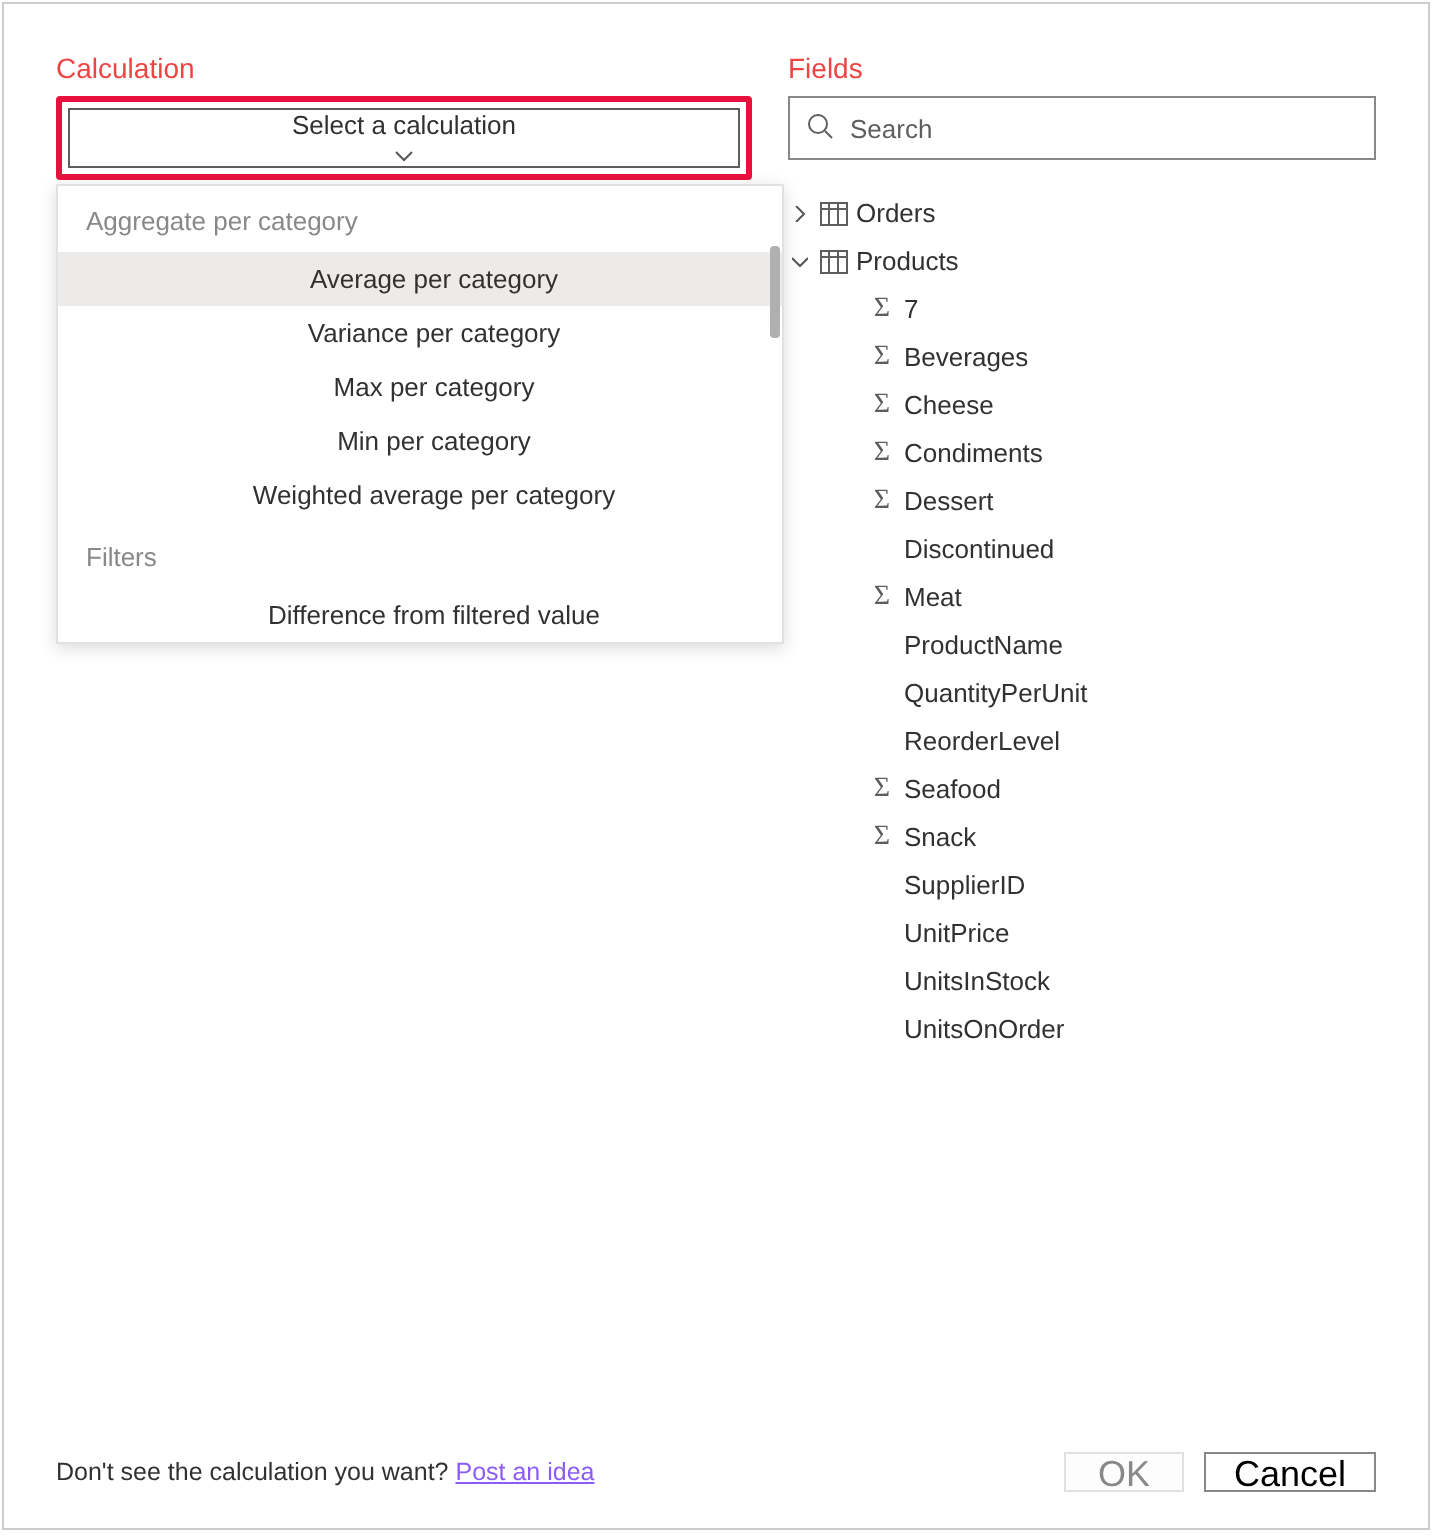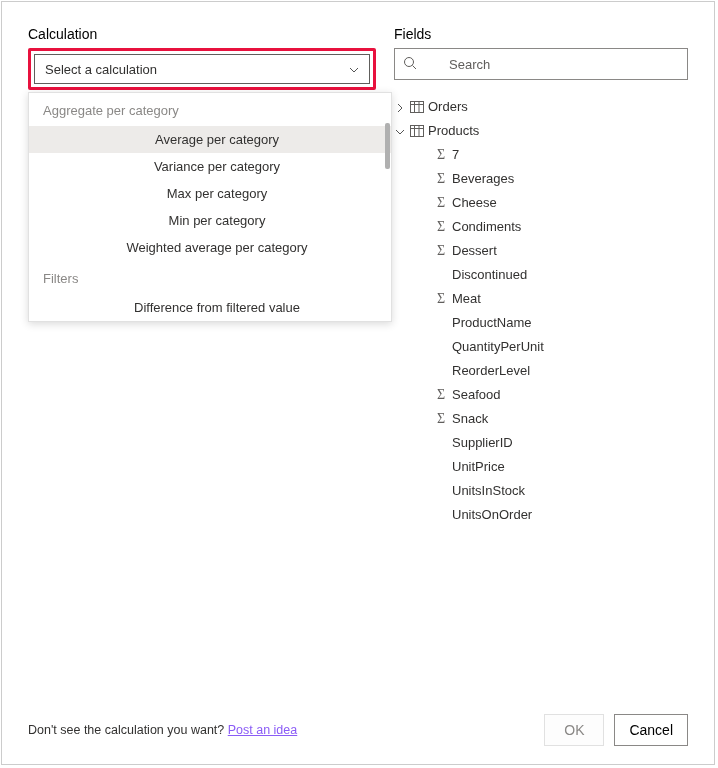--- a/index.html
+++ b/index.html
@@ -45,38 +45,39 @@
     }
     .left-col {
       width: 348px;
       position: relative;
     }
     .right-col {
       flex: 1;
     }
     .section-label {
       font-size: 14px;
-      color: #000000;
+      color: #ef4444;
       margin-bottom: 6px;
     }
     .dropdown-wrap {
       border: 3px solid #e8113e;
       border-radius: 2px;
       padding: 3px;
     }
     .dropdown {
       display: flex;
       justify-content: space-between;
       align-items: center;
       border: 1px solid #605e5c;
       height: 30px;
       padding: 0 10px;
       background: #fff;
       cursor: pointer;
       font-size: 13px;
+      flex-direction: column;
     }
     .chevron {
       font-size: 12px;
       color: #555;
     }
     .dropdown-panel {
       position: absolute;
       left: 0;
       top: 66px;
       width: 364px;
@@ -117,21 +118,20 @@
       height: 32px;
       padding: 0 8px;
       gap: 8px;
     }
     .search-input {
       border: none;
       outline: none;
       font-size: 13px;
       flex: 1;
       color: #323130;
-      margin-left: 24px;
     }
     .search-input::placeholder { color: #605e5c; }
     .field-tree {
       margin-top: 10px;
     }
     .tree-row {
       display: flex;
       align-items: flex-end;
       height: 24px;
       font-size: 13px;
@@ -178,24 +178,24 @@
     .footer-text {
       font-size: 12.5px;
       color: #323130;
     }
     .footer-text a {
       color: #8b5cf6;
       text-decoration: underline;
     }
     .buttons { display: flex; gap: 10px; }
     .btn {
-      height: 32px;
+      height: 20px;
       min-width: 60px;
       padding: 0 14px;
-      font-size: 14px;
+      font-size: 18px;
       border: 1px solid #8a8886;
       background: #fff;
       cursor: pointer;
     }
     .btn.disabled {
       border: 1px solid #e1e1e1;
       color: #8a8886;
       background: #fdfdfd;
       cursor: default;
     }

